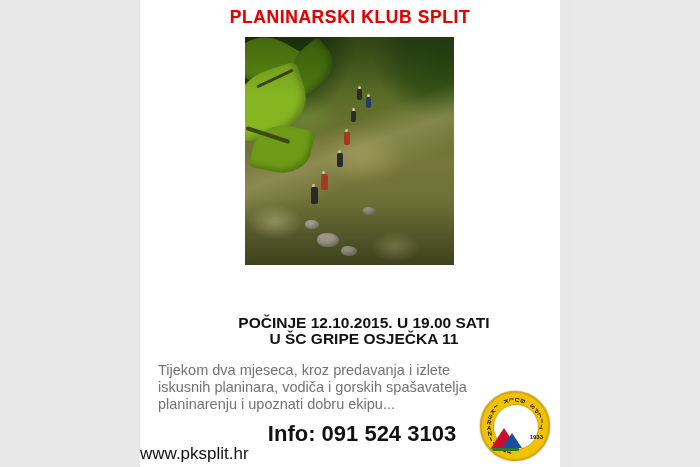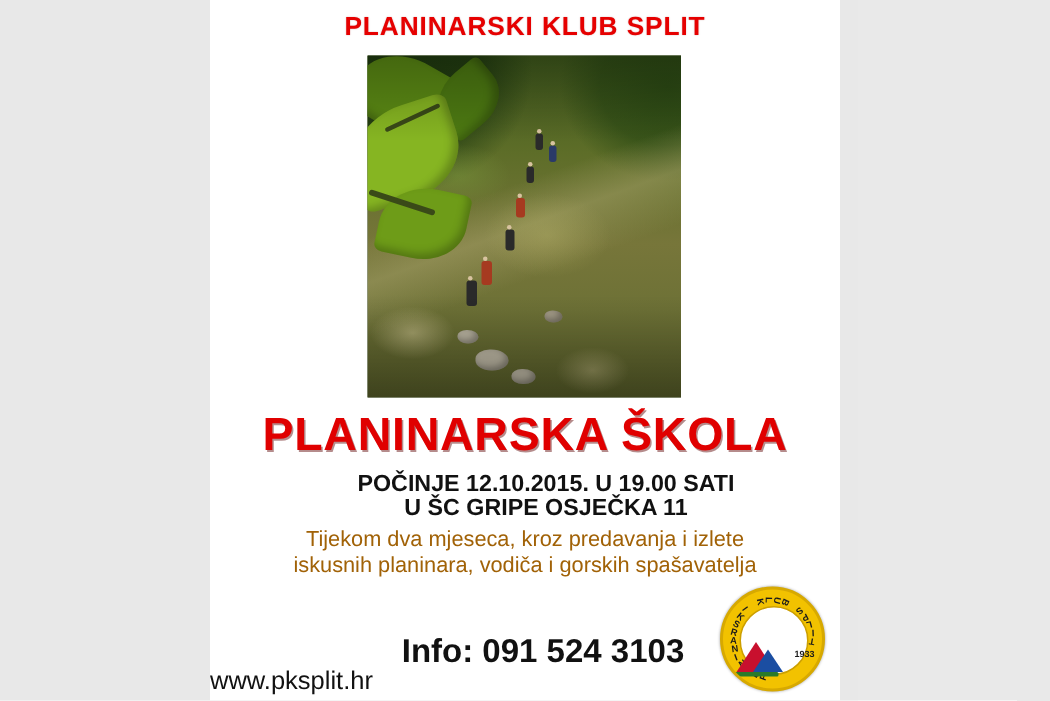--- a/index.html
+++ b/index.html
@@ -132,24 +132,23 @@
     font-size: 15.5px;
     font-weight: bold;
     color: #111;
     line-height: 16px;
     font-family: "Liberation Sans", sans-serif;
     padding-left: 28px;
   }
   .body-text {
     position: absolute;
     left: 18px; right: 18px;
-    top: 352px;
-    text-align: center;
+    top: 362px;
     font-size: 14.5px;
-    color: #a16207;
+    color: #737373;
     line-height: 17px;
     font-family: "Liberation Sans", sans-serif;
   }
   .info {
     position: absolute;
     left: 0; right: 0;
     top: 421px;
     text-align: center;
     font-size: 22px;
     font-weight: bold;
@@ -265,30 +264,30 @@
       <div class="hiker blue" style="left:121px;top:60px;"></div>
       <div class="hiker" style="left:106px;top:74px;"></div>
       <div class="hiker red" style="left:99px;top:95px;width:6px;height:13px;"></div>
       <div class="hiker" style="left:92px;top:116px;width:6px;height:14px;"></div>
       <div class="hiker red" style="left:76px;top:137px;width:7px;height:16px;"></div>
       <div class="hiker" style="left:66px;top:150px;width:7px;height:17px;"></div>
 
       <div class="photo-shade"></div>
     </div>
 
-    <div class="headline">PLANINARSKA ŠKOLA</div>
 
     <div class="when">
       <div>POČINJE 12.10.2015. U 19.00 SATI</div>
       <div>U ŠC GRIPE OSJEČKA 11</div>
     </div>
 
     <div class="body-text">
       <div>Tijekom dva mjeseca, kroz predavanja i izlete</div>
       <div>iskusnih planinara, vodiča i gorskih spašavatelja</div>
+      <div>planinarenju i upoznati dobru ekipu...</div>
     </div>
 
     <div class="info">Info: 091 524 3103</div>
     <div class="site">www.pksplit.hr</div>
 
     <div class="logo">
       <div class="ring-text" id="ringText">
           <span style="transform: rotate(-160deg) translate(0px, -28px) rotate(90deg);">P</span>
           <span style="transform: rotate(-147.619deg) translate(0px, -28px) rotate(90deg);">L</span>
           <span style="transform: rotate(-135.238deg) translate(0px, -28px) rotate(90deg);">A</span>

